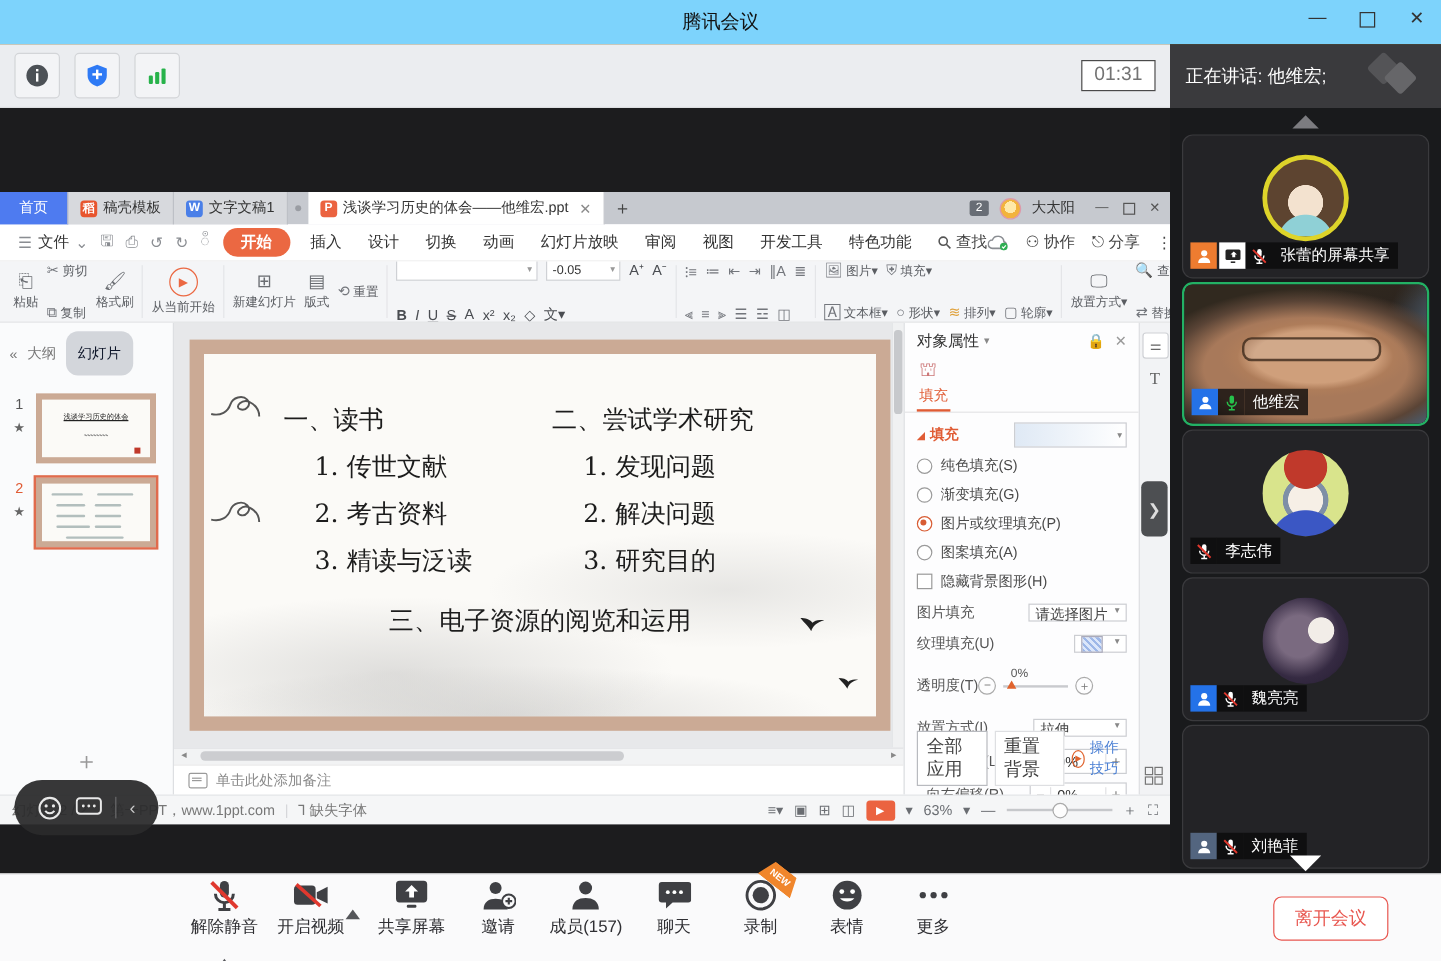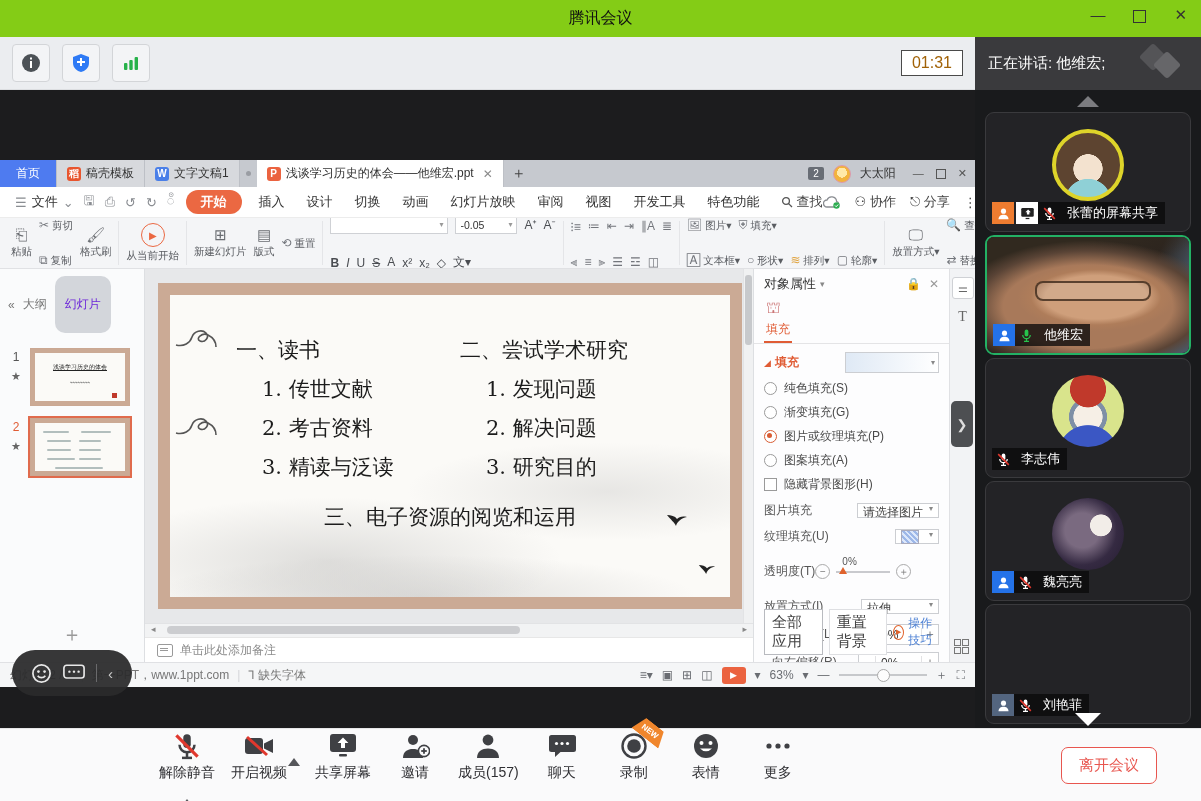--- a/index.html
+++ b/index.html
@@ -1,27 +1,27 @@
 <!DOCTYPE html>
 <html><head>
 <meta charset="utf-8">
 <style>
   html,body{margin:0;padding:0;background:#000;}
   #app{position:relative;width:1201px;height:801px;background:#fff;overflow:hidden;
        font-family:"Liberation Sans",sans-serif;-webkit-font-smoothing:antialiased;}
   
-  .titlebar{position:absolute;left:0;top:0;width:1201px;height:37px;background:#84cc16;border-bottom:6px solid #a16207;}
+  .titlebar{position:absolute;left:0;top:0;width:1201px;height:37px;background:#7dd3fc;border-bottom:6px solid #a16207;}
   .titlebar .title{position:absolute;left:0;right:0;top:8px;text-align:center;font-size:16px;color:#111;}
   .winctl{position:absolute;right:14px;top:6px;display:flex;gap:28px;color:#333;font-size:15px;}
   .winctl span{cursor:default;}
   .winctl .sq{display:inline-block;width:11px;height:11px;border:1.5px solid #333;margin-top:4px;}
   
   .qbar{position:absolute;left:0;top:37px;width:975px;height:53px;background:#ebedf0;border-bottom:1px solid #dcdee1;display:flex;align-items:center;padding:0 12px;box-sizing:border-box;}
   .qicon{width:36px;height:36px;border:1px solid #d3d5d8;background:#f3f4f6;border-radius:4px;display:flex;align-items:center;justify-content:center;margin-right:12px;}
-  .timerbox{margin-left:auto;background:#fff;border:1px solid #4a4a4a;padding:3px 10px;font-size:16px;color:#a16207;}
+  .timerbox{margin-left:auto;background:#fff;border:1px solid #4a4a4a;padding:3px 10px;font-size:16px;color:#737373;}
   
   .share{position:absolute;left:0;top:90px;width:975px;height:638px;background:#1c1c1e;}
   
   .wps{position:absolute;left:0;top:70px;width:975px;height:523px;background:#fff;font-size:12px;color:#333;}
   .wps-tabs{height:27px;background:#c6c9cf;display:flex;align-items:stretch;font-size:12px;}
   .tab{display:flex;align-items:center;gap:5px;padding:0 10px;background:#d7d9dd;border-right:1px solid #bdc0c6;white-space:nowrap;}
   .tab.home{background:#4e7bf0;color:#fff;padding:0 16px;}
   .tab.active{background:#fff;}
   .tab .docicon{width:14px;height:14px;border-radius:3px;color:#fff;font-size:10px;font-weight:bold;display:flex;align-items:center;justify-content:center;}
   .di-docer{background:#e8552e;}
@@ -53,21 +53,21 @@
   .combo{border:1px solid #cfd1d5;background:#fff;height:17px;display:flex;align-items:center;padding:0 4px;color:#333;}
   .combo .car{margin-left:auto;color:#999;font-size:8px;}
   .fmt{font-size:12px;color:#4a4d52;}
   .fmt b{font-weight:bold;}
   .playc{width:22px;height:22px;border:1.5px solid #eb6842;border-radius:50%;display:flex;align-items:center;justify-content:center;color:#eb6842;font-size:10px;}
   .glyph{color:#73767c;font-size:12px;}
   
   .wps-body{position:relative;display:flex;height:393px;background:#e7e8ea;}
   .panel-left{width:145px;background:#fafbfc;border-right:1px solid #dddfe2;display:flex;flex-direction:column;box-sizing:border-box;}
   .pl-head{display:flex;align-items:center;gap:8px;padding:7px 8px;font-size:12px;color:#777;}
-  .pill{background:#d3d6db;border-radius:10px;padding:20px 10px;color:#6d28d9;}
+  .pill{background:#d3d6db;border-radius:10px;padding:10px 10px;color:#0f172a;}
   .thumbwrap{position:relative;margin:8px 6px 4px 30px;}
   .tnum{position:absolute;left:-22px;top:2px;font-size:12px;color:#555;width:16px;text-align:center;}
   .tnum.sel{color:#e05c35;}
   .tstar{position:absolute;left:-22px;top:22px;font-size:11px;color:#666;width:16px;text-align:center;}
   .thumb{width:100px;height:58px;background:#cbaa95;border:1px solid #caa893;padding:4px;box-sizing:border-box;}
   .thumb.sel{outline:2px solid #e06b4d;}
   .thumb .tin{width:100%;height:100%;background:#fbfaf7;position:relative;overflow:hidden;}
   .t1title{font-size:6px;color:#222;text-align:center;margin-top:10px;text-decoration:underline;font-family:"DejaVu Serif",serif;}
   .t1sub{font-size:5px;color:#777;text-align:center;margin-top:6px;}
   .t1seal{position:absolute;right:8px;bottom:3px;width:5px;height:5px;background:#c0392b;}

